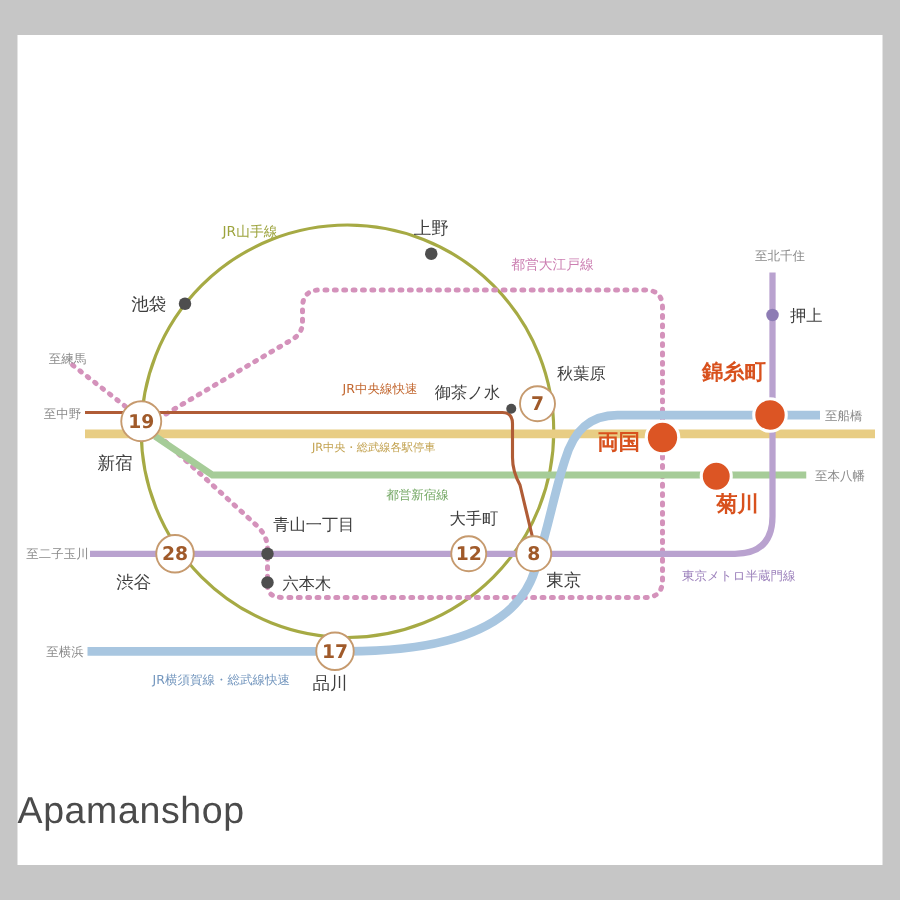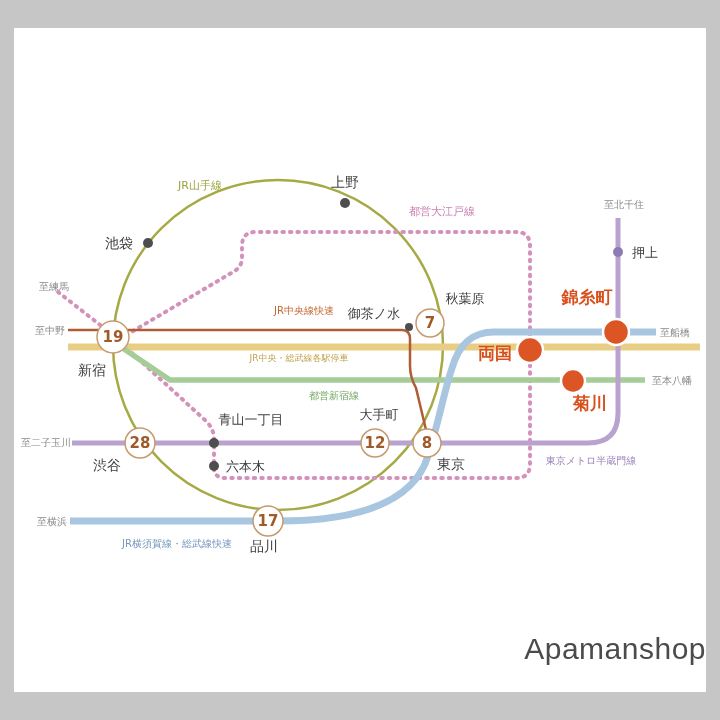--- a/index.html
+++ b/index.html
@@ -21,21 +21,21 @@
     left: 0; top: 0;
     width: 720px; height: 720px;
   }
   svg text {
     font-family: "DejaVu Sans", sans-serif;
   }
   .footer-brand {
     position: absolute;
     left: 14px; right: 14px;
     top: 632px;
-    text-align: right;
+    text-align: left;
     font-size: 30px;
     letter-spacing: 0.5px;
     color: #4b4b4b;
     font-family: "Liberation Sans", sans-serif;
   }
 </style>
 </head>
 <body>
 
 <div class="panel"></div>

